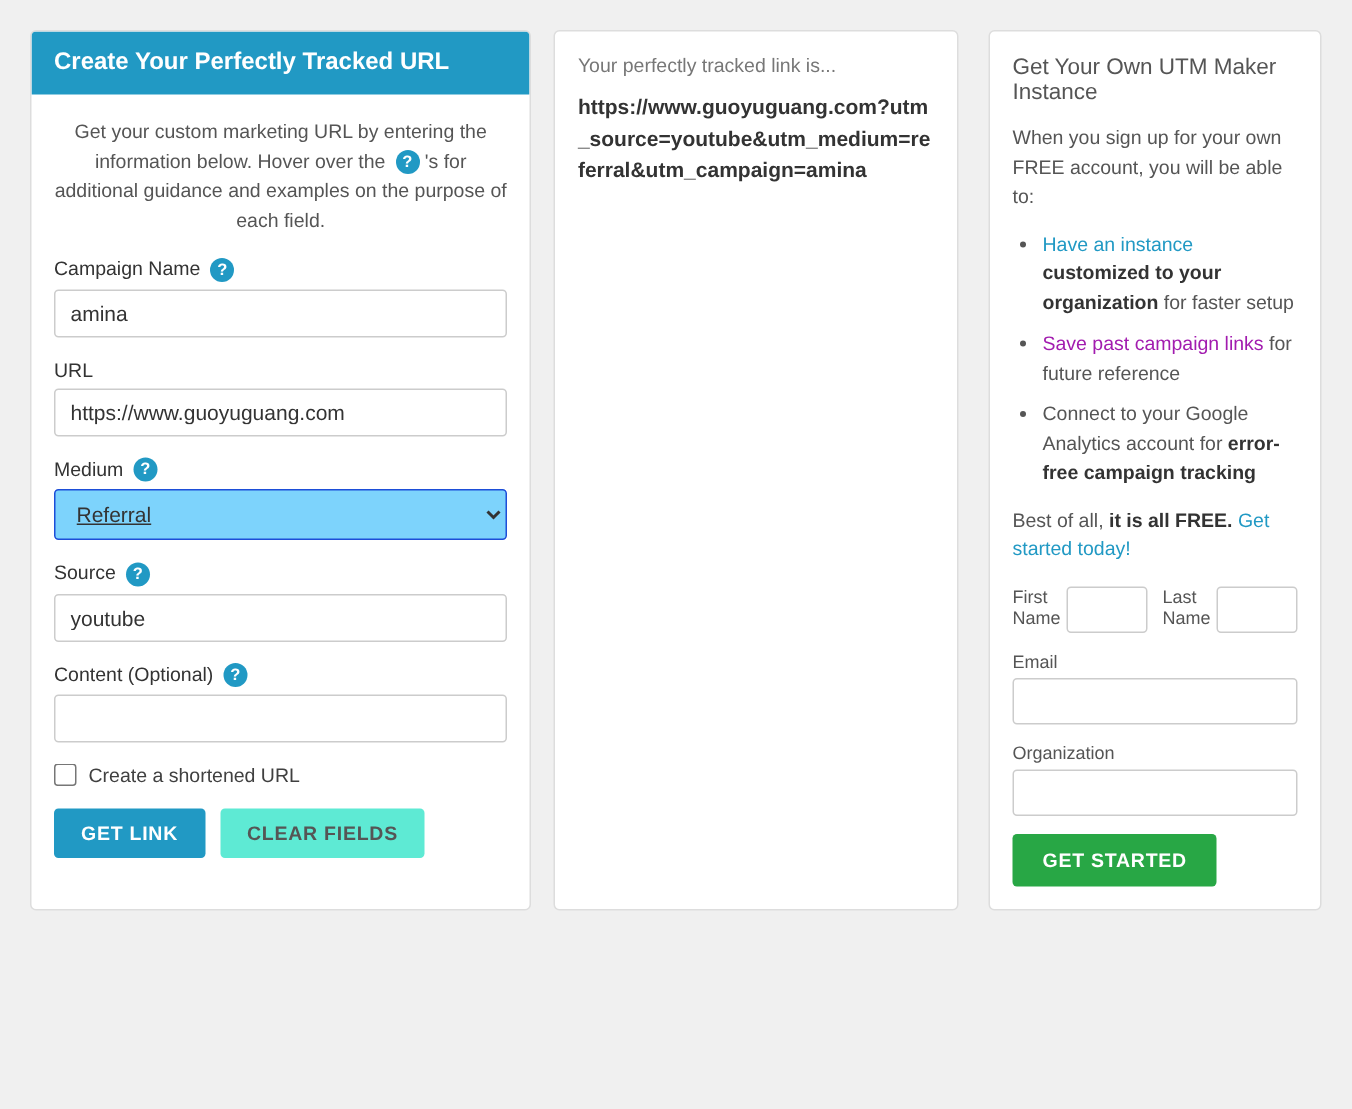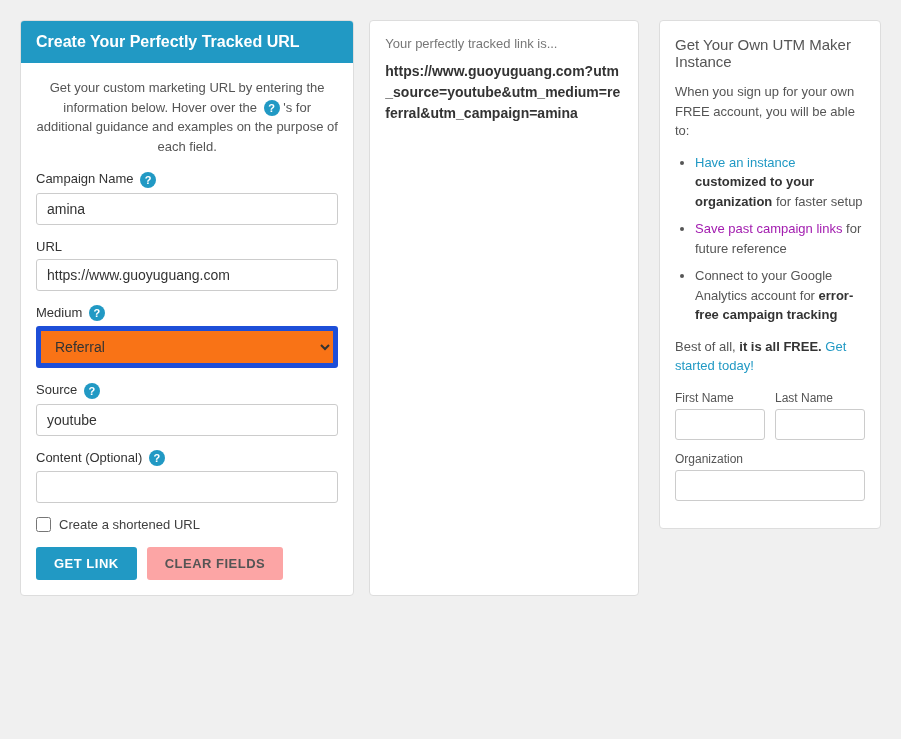--- a/index.html
+++ b/index.html
@@ -77,26 +77,27 @@
       padding: 7px 10px;
       border: 1px solid #ccc;
       border-radius: 3px;
       font-size: 14px;
       color: #333;
       outline: none;
     }
     .field-select {
       width: 100%;
       padding: 7px 10px;
-      border: 5px solid #1d4ed8;
+      border: 1px solid #1d4ed8;
       border-radius: 3px;
       font-size: 14px;
       color: #333;
-      background: #f97316;
+      background: #7dd3fc;
       appearance: auto;
+      text-decoration: underline;
     }
     .checkbox-group {
       display: flex;
       align-items: center;
       gap: 8px;
       margin-bottom: 15px;
     }
     .checkbox-group input[type="checkbox"] {
       width: 15px;
       height: 15px;
@@ -115,21 +116,21 @@
       border: none;
       padding: 9px 18px;
       font-size: 13px;
       font-weight: bold;
       border-radius: 3px;
       cursor: pointer;
       text-transform: uppercase;
       letter-spacing: 0.5px;
     }
     .btn-clear {
-      background: #fca5a5;
+      background: #5eead4;
       color: #555;
       border: none;
       padding: 9px 18px;
       font-size: 13px;
       font-weight: bold;
       border-radius: 3px;
       cursor: pointer;
       text-transform: uppercase;
       letter-spacing: 0.5px;
     }
@@ -200,21 +201,21 @@
       text-decoration: none;
     }
     .signup-row {
       display: flex;
       gap: 10px;
       margin-bottom: 12px;
     }
     .signup-field-group {
       flex: 1;
       display: flex;
-      flex-direction: column;
+      flex-direction: row;
       gap: 4px;
     }
     .signup-label {
       font-size: 12px;
       color: #555;
     }
     .signup-input {
       width: 100%;
       padding: 7px 8px;
       border: 1px solid #ccc;
@@ -350,22 +351,27 @@
           <label class="signup-label">First Name</label>
           <input class="signup-input" type="text" style="">
         </div>
         <div class="signup-field-group">
           <label class="signup-label">Last Name</label>
           <input class="signup-input" type="text" style="">
         </div>
       </div>
 
       
+      <div class="signup-full">
+        <label class="signup-label">Email</label>
+        <input class="signup-input" type="email" style="width: 100%;">
+      </div>
 
       
       <div class="signup-full">
         <label class="signup-label">Organization</label>
         <input class="signup-input" type="text" style="width: 100%;">
       </div>
 
+      <button class="btn-get-started">GET STARTED</button>
     </div>
   </div>
 </div>
 
 </body></html>

